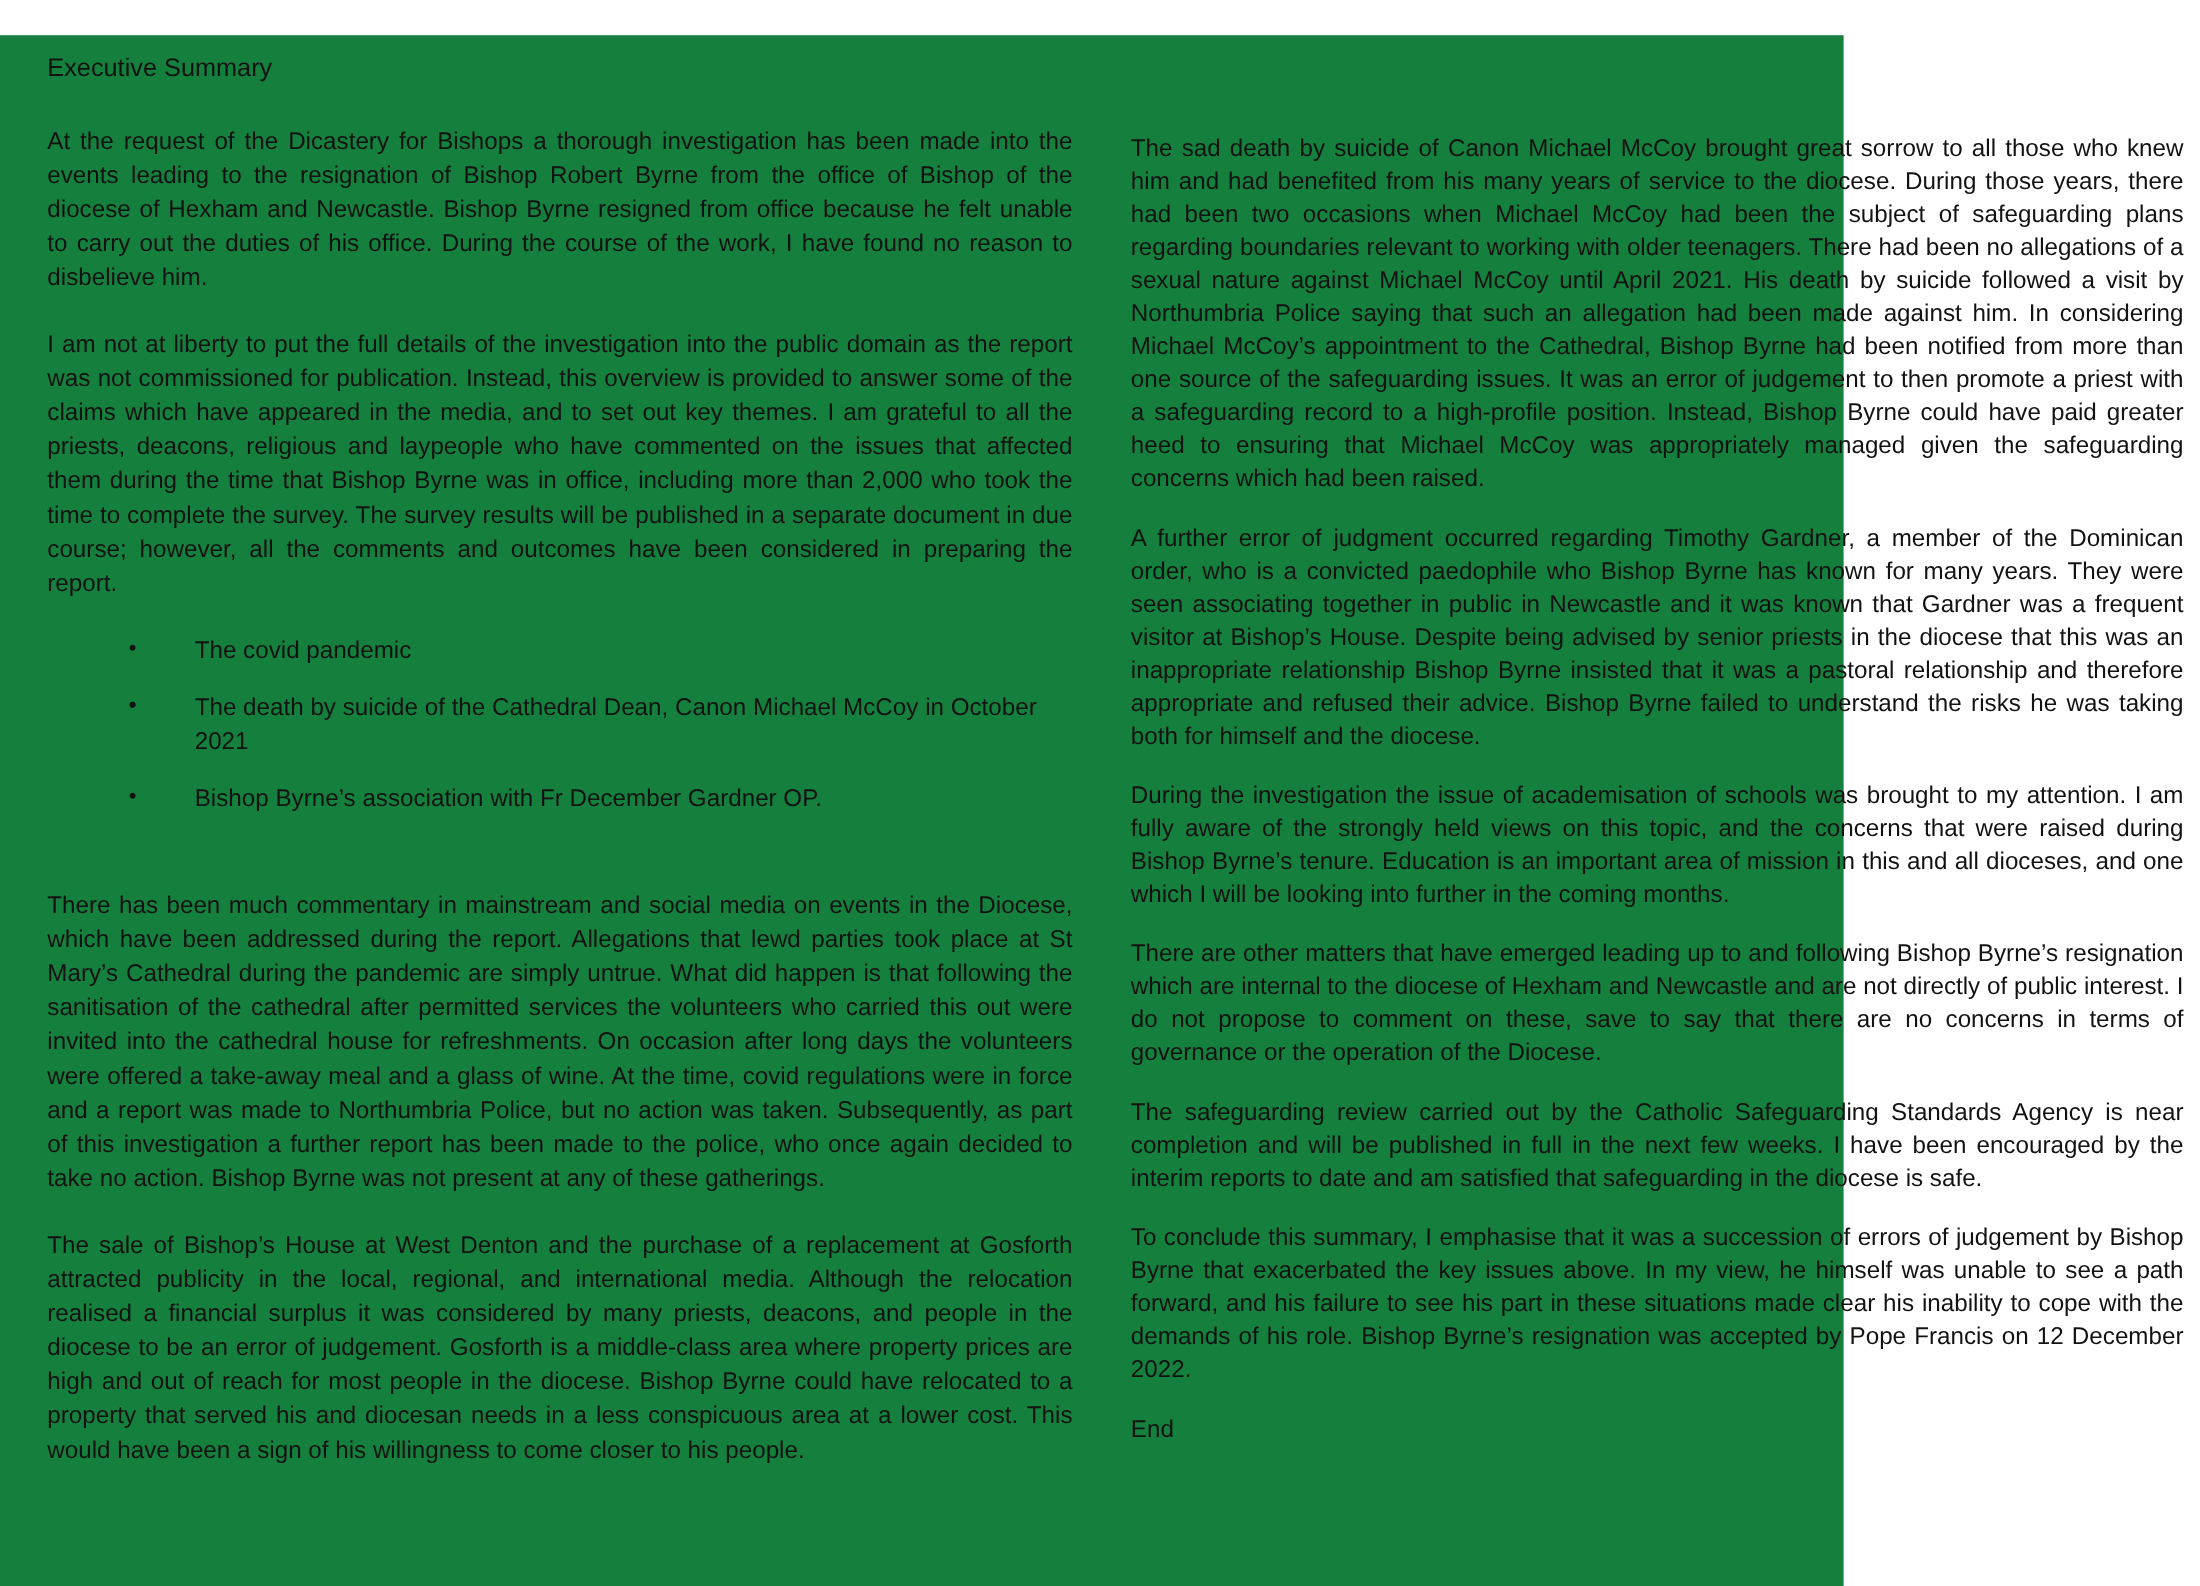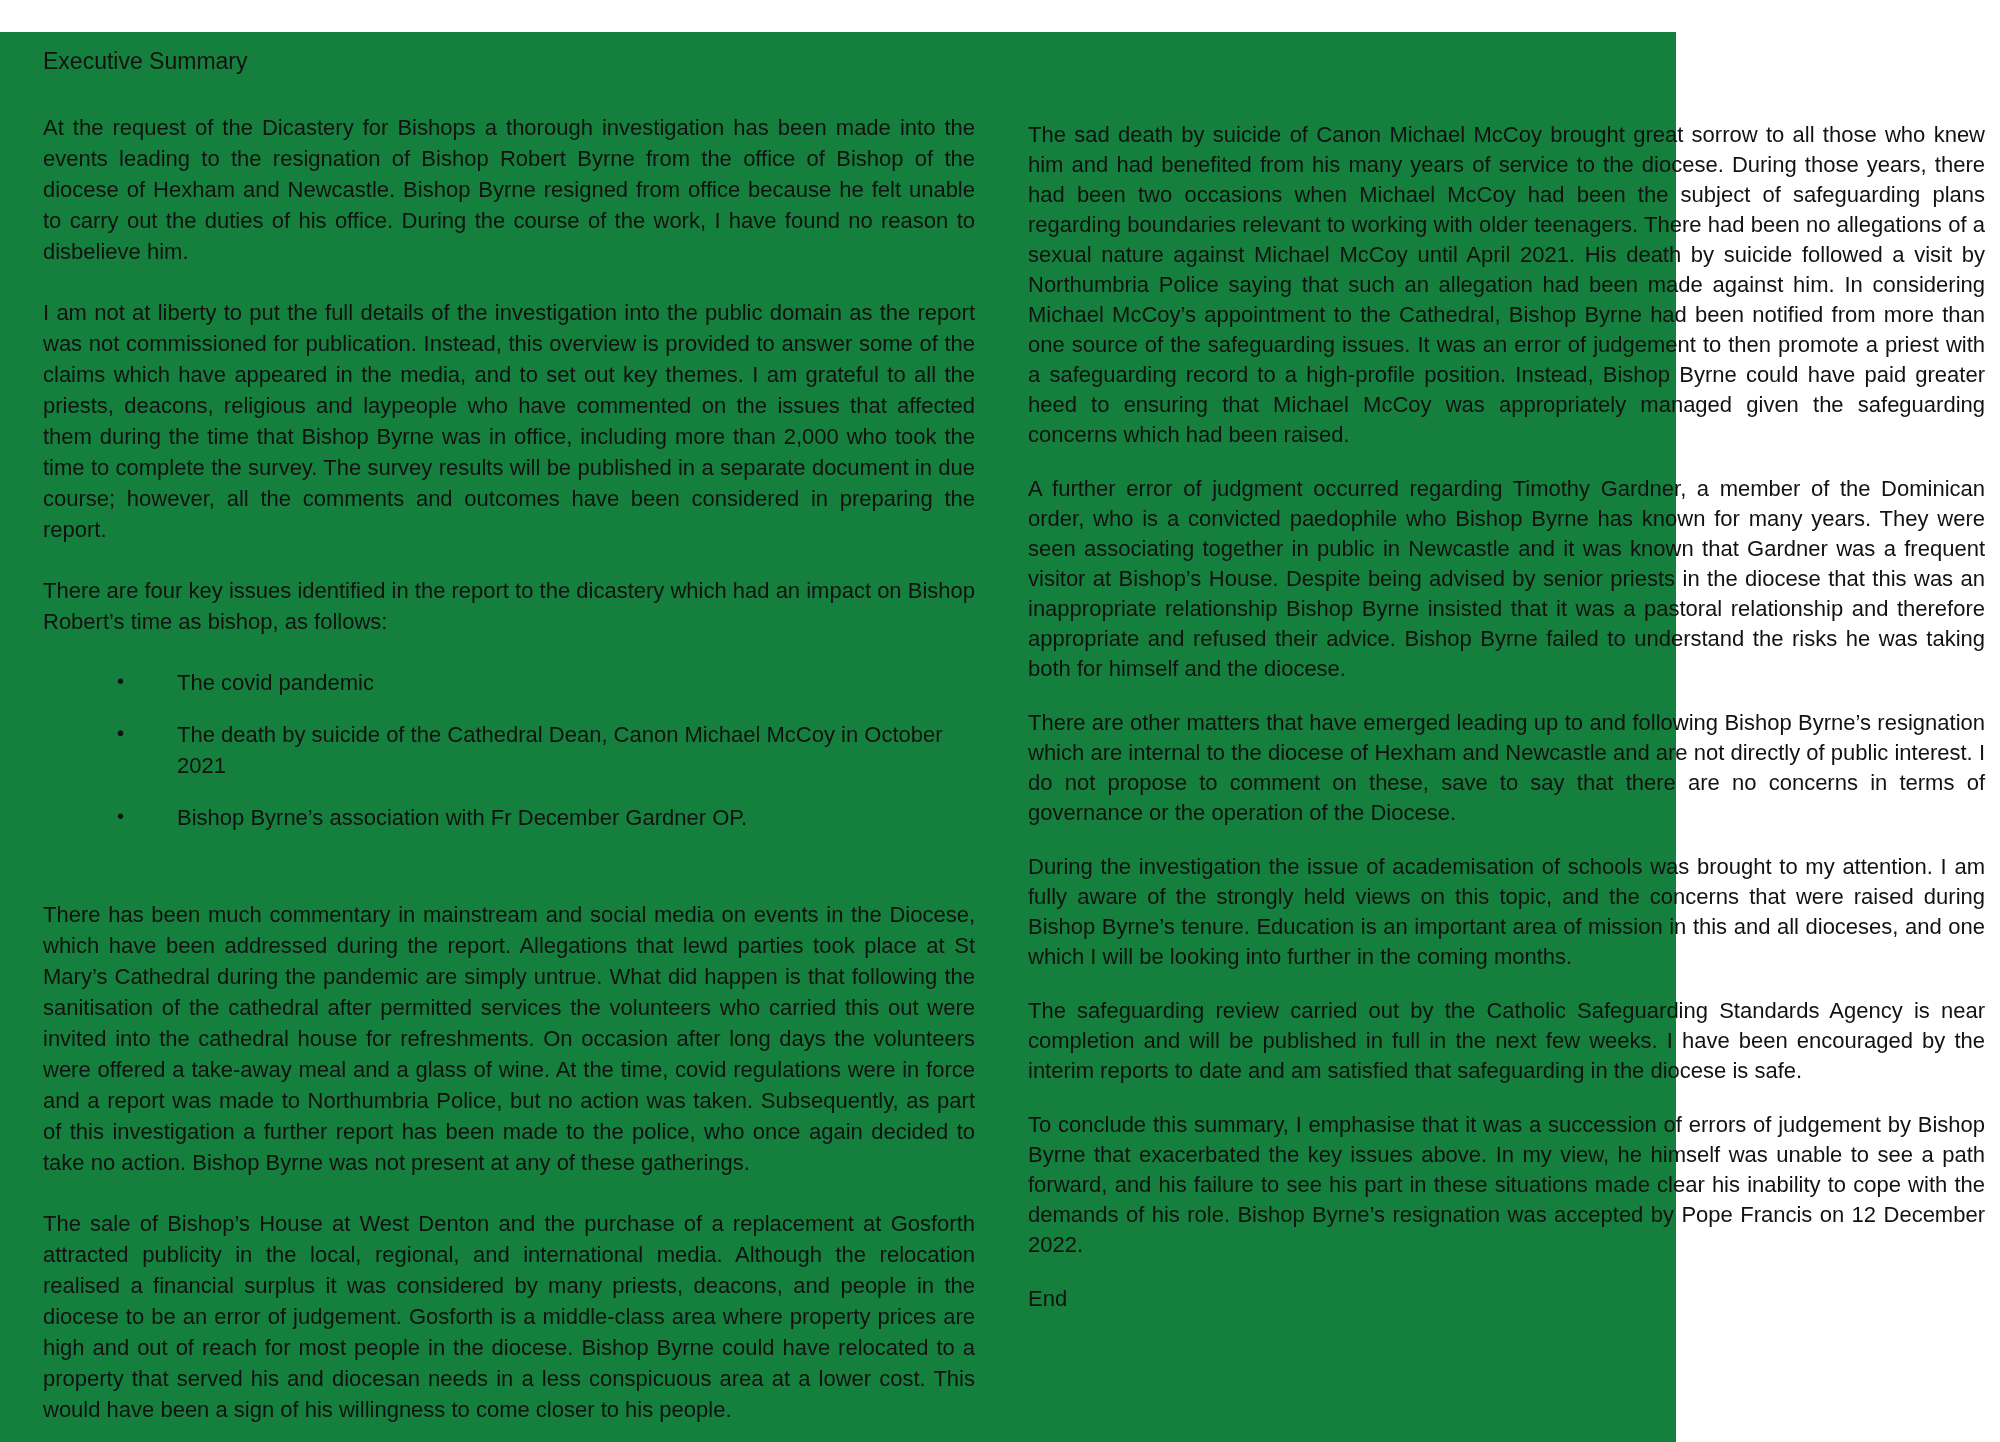--- a/index.html
+++ b/index.html
@@ -86,21 +86,20 @@
 </head>
 <body>
 
 <div class="page">
 
   <div class="col col-left">
     <p class="doc-title">Executive Summary</p>
 
     <p class="body-para">At the request of the Dicastery for Bishops a thorough investigation has been made into the events leading to the resignation of Bishop Robert Byrne from the office of Bishop of the diocese of Hexham and Newcastle. Bishop Byrne resigned from office because he felt unable to carry out the duties of his office.  During the course of the work, I have found no reason to disbelieve him.</p>
     <p class="body-para">I am not at liberty to put the full details of the investigation into the public domain as the report was not commissioned for publication.  Instead, this overview is provided to answer some of the claims which have appeared in the media, and to set out key themes.  I am grateful to all the priests, deacons, religious and laypeople who have commented on the issues that affected them during the time that Bishop Byrne was in office, including more than 2,000 who took the time to complete the survey.  The survey results will be published in a separate document in due course; however, all the comments and outcomes have been considered in preparing the report.</p>
-    <p class="body-para">There are four key issues identified in the report to the dicastery which had an impact on Bishop Robert’s time as bishop, as follows:</p>
 
     <ul class="key-issues">
       <li>
         <span class="bullet">•</span>
         <span>The covid pandemic</span>
       </li>
       <li>
         <span class="bullet">•</span>
       </li>
       <li>
@@ -113,21 +112,21 @@
       </li>
     </ul>
 
     <p class="body-para">There has been much commentary in mainstream and social media on events in the Diocese, which have been addressed during the report.  Allegations that lewd parties took place at St Mary’s Cathedral during the pandemic are simply untrue. What did happen is that following the sanitisation of the cathedral after permitted services the volunteers who carried this out were invited into the cathedral house for refreshments. On occasion after long days the volunteers were offered a take-away meal and a glass of wine.   At the time, covid regulations were in force and a report was made to Northumbria Police, but no action was taken. Subsequently, as part of this investigation a further report has been made to the police, who once again decided to take no action. Bishop Byrne was not present at any of these gatherings.</p>
     <p class="body-para">The sale of Bishop’s House at West Denton and the purchase of a replacement at Gosforth attracted publicity in the local, regional, and international media.  Although the relocation realised a financial surplus it was considered by many priests, deacons, and people in the diocese to be an error of judgement. Gosforth is a middle-class area where property prices are high and out of reach for most people in the diocese.  Bishop Byrne could have relocated to a property that served his and diocesan needs in a less conspicuous area at a lower cost. This would have been a sign of his willingness to come closer to his people.</p>
   </div>
 
   <div class="col col-right">
     <p class="body-para">The sad death by suicide of Canon Michael McCoy brought great sorrow to all those who knew him and had benefited from his many years of service to the diocese.  During those years, there had been two occasions when Michael McCoy had been the subject of safeguarding plans regarding boundaries relevant to working with older teenagers.  There had been no allegations of a sexual nature against Michael McCoy until April 2021. His death by suicide followed a visit by Northumbria Police saying that such an allegation had been made against him.  In considering Michael McCoy’s appointment to the Cathedral, Bishop Byrne had been notified from more than one source of the safeguarding issues.  It was an error of judgement to then promote a priest with a safeguarding record to a high-profile position. Instead, Bishop Byrne could have paid greater heed to ensuring that Michael McCoy was appropriately managed given the safeguarding concerns which had been raised.</p>
     <p class="body-para">A further error of judgment occurred regarding Timothy Gardner, a member of the Dominican order, who is a convicted paedophile who Bishop Byrne has known for many years. They were seen associating together in public in Newcastle and it was known that Gardner was a frequent visitor at Bishop’s House. Despite being advised by senior priests in the diocese that this was an inappropriate relationship Bishop Byrne insisted that it was a pastoral relationship and therefore appropriate and refused their advice.  Bishop Byrne failed to understand the risks he was taking both for himself and the diocese.</p>
+    <p class="body-para">During the investigation the issue of academisation of schools was brought to my attention.  I am fully aware of the strongly held views on this topic, and the concerns that were raised during Bishop Byrne’s tenure.  Education is an important area of mission in this and all dioceses, and one which I will be looking into further in the coming months.</p>
     <p class="body-para">There are other matters that have emerged leading up to and following Bishop Byrne’s resignation which are internal to the diocese of Hexham and Newcastle and are not directly of public interest.  I do not propose to comment on these, save to say that there are no concerns in terms of governance or the operation of the Diocese.</p>
-    <p class="body-para">During the investigation the issue of academisation of schools was brought to my attention.  I am fully aware of the strongly held views on this topic, and the concerns that were raised during Bishop Byrne’s tenure.  Education is an important area of mission in this and all dioceses, and one which I will be looking into further in the coming months.</p>
     <p class="body-para">The safeguarding review carried out by the Catholic Safeguarding Standards Agency is near completion and will be published in full in the next few weeks.  I have been encouraged by the interim reports to date and am satisfied that safeguarding in the diocese is safe.</p>
     <p class="body-para">To conclude this summary, I emphasise that it was a succession of errors of judgement by Bishop Byrne that exacerbated the key issues above. In my view, he himself was unable to see a path forward, and his failure to see his part in these situations made clear his inability to cope with the demands of his role.  Bishop Byrne’s resignation was accepted by Pope Francis on 12 December 2022.</p>
 
     <p class="end-marker">End</p>
   </div>
 
 </div>
 
 </body></html>

